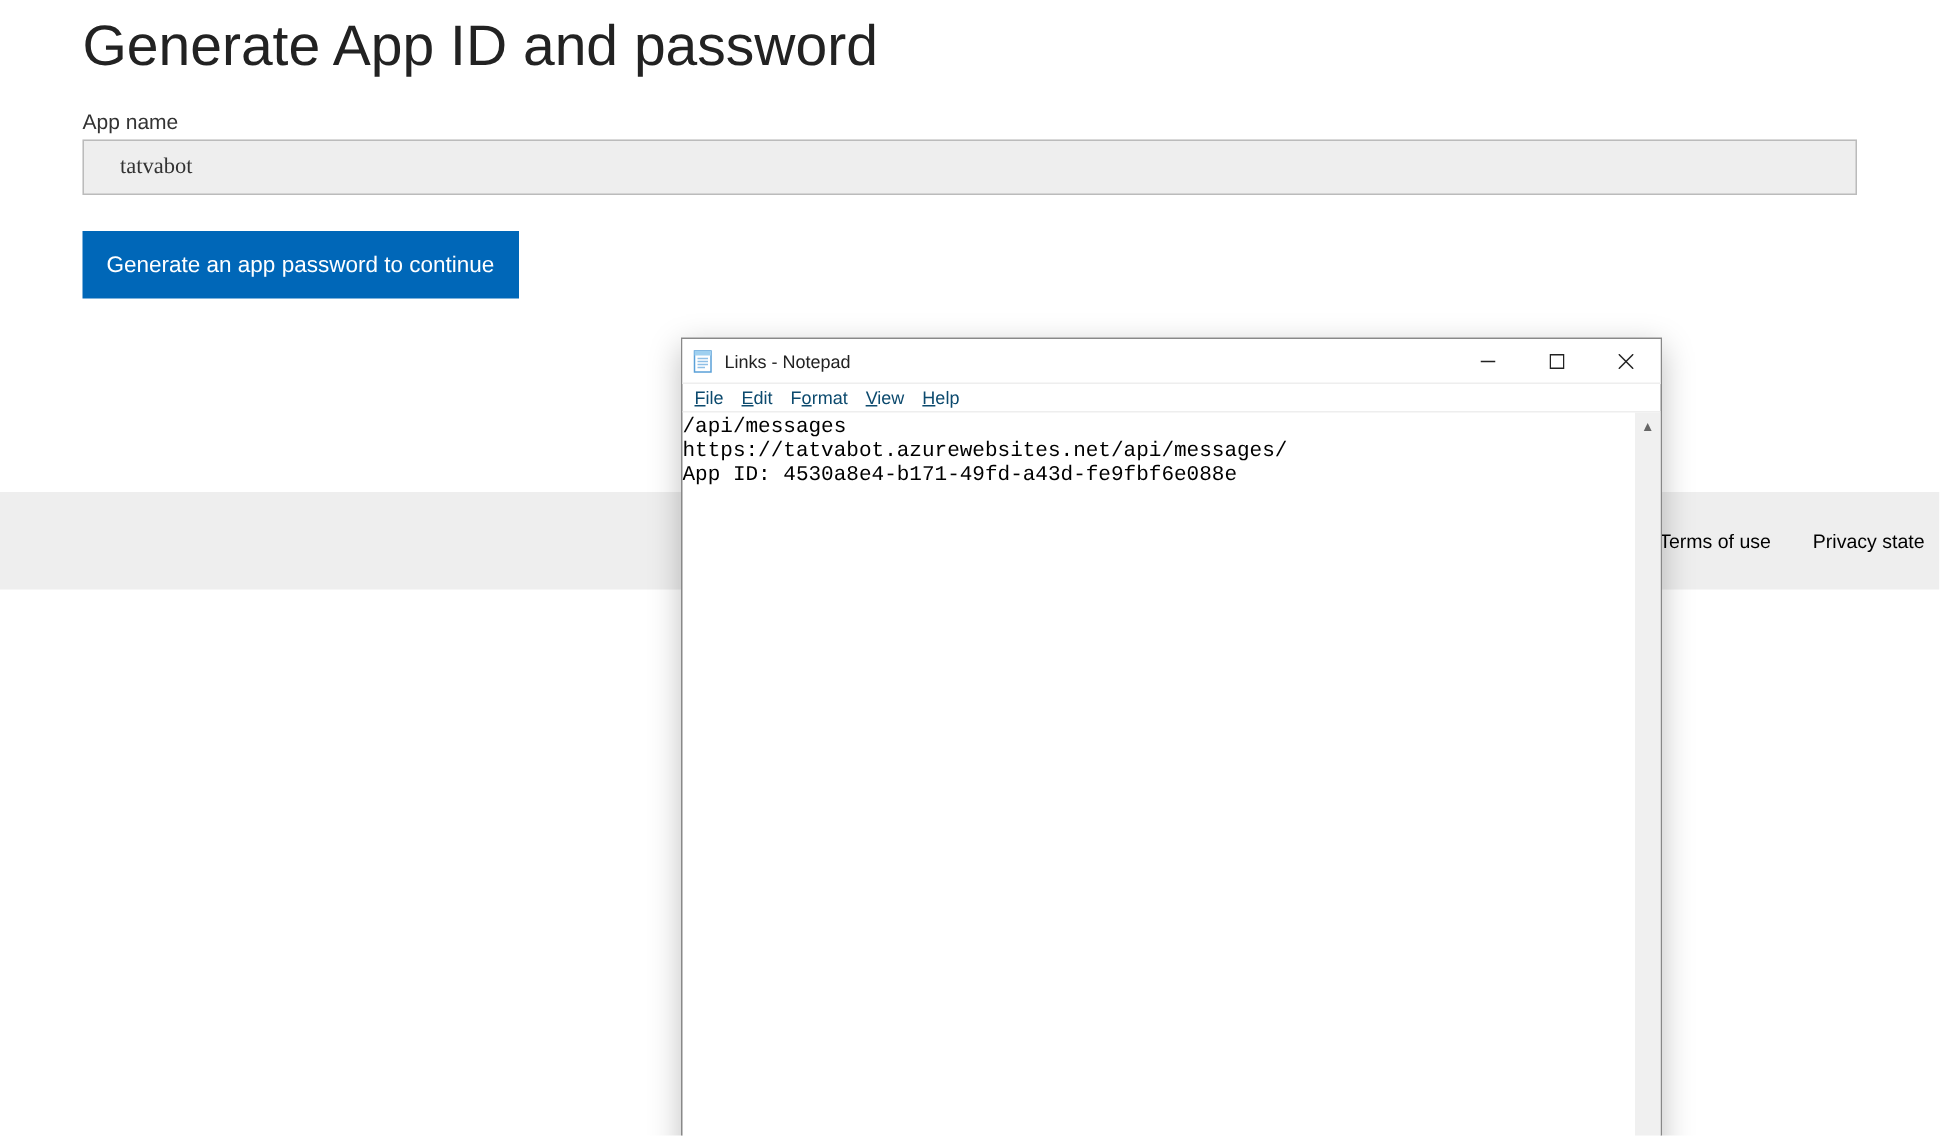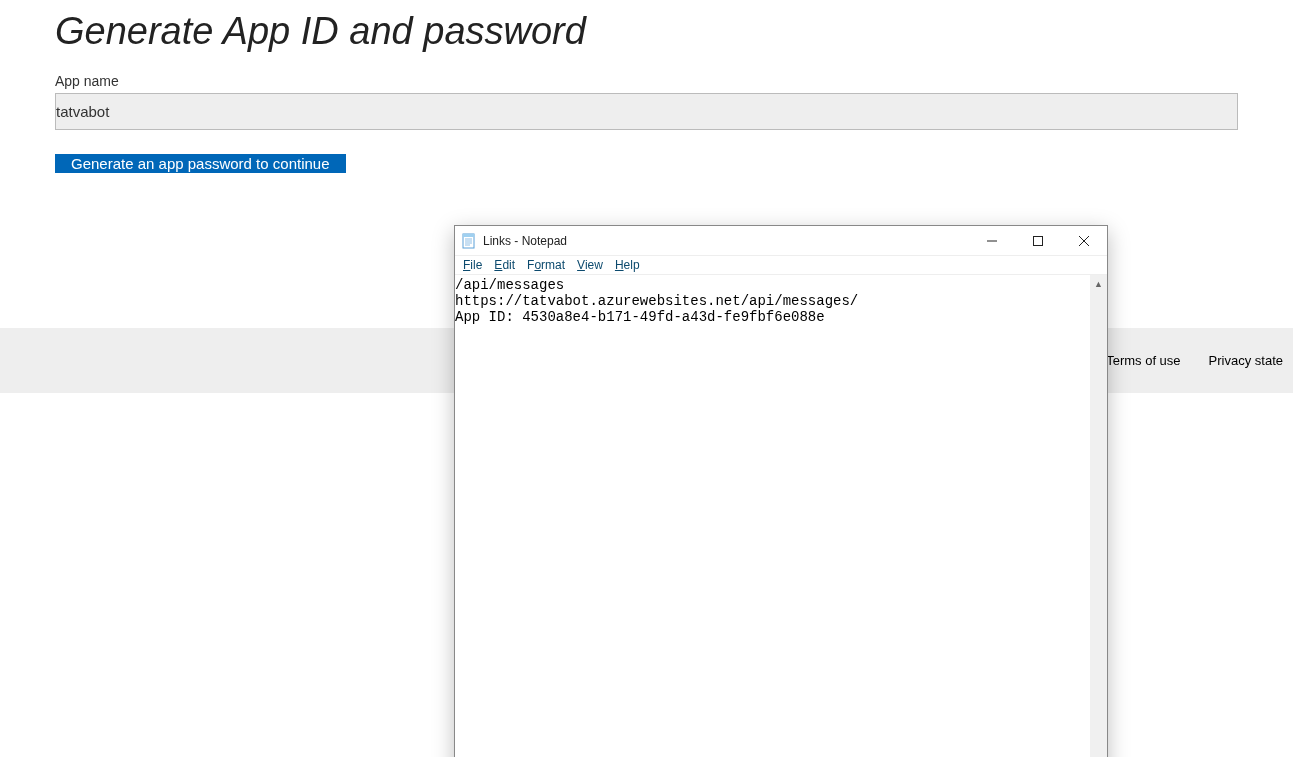--- a/index.html
+++ b/index.html
@@ -14,36 +14,36 @@
     position: relative;
   }
   .page {
     padding: 10px 55px 0 55px;
   }
   .page-title {
     font-size: 38px;
     font-weight: 300;
     color: #222;
     margin: 0 0 20px 0;
-    font-style: italic;
   }
   .field-label {
     font-size: 14px;
     color: #333;
     margin-bottom: 4px;
     margin-top: 20px;
   }
   .text-input {
     width: 100%;
     max-width: 1200px;
     border: 1px solid #bbb;
     background: #eee;
-    padding: 9px 0;
+    padding: 9px 24px;
     font-size: 15px;
     color: #333;
+    font-family: Liberation Serif, serif;
   }
   .app-name-block {
     margin-bottom: 24px;
   }
   .app-id-outer {
     width: 100%;
     max-width: 1200px;
     position: relative;
     margin-bottom: 20px;
   }
@@ -66,21 +66,21 @@
   }
   .app-id-label {
     font-size: 14px;
     color: #333;
     margin-bottom: 4px;
   }
   .primary-btn {
     background: #0067b8;
     color: #fff;
     border: none;
-    padding: 1px 16px;
+    padding: 14px 16px;
     font-size: 15px;
     cursor: pointer;
   }
   .footer-band {
     position: absolute;
     left: 0;
     right: 0;
     top: 328px;
     height: 65px;
     background: #eee;

